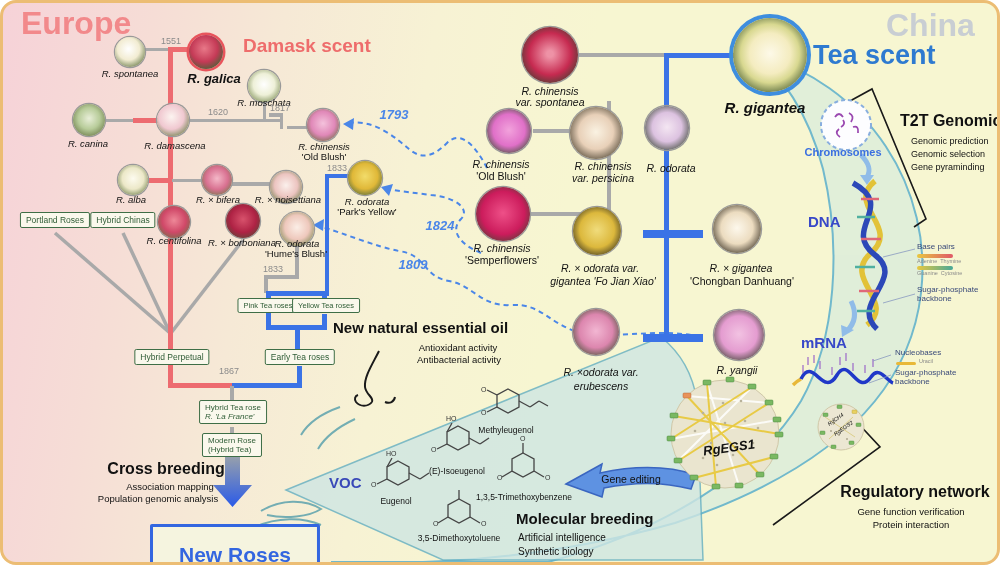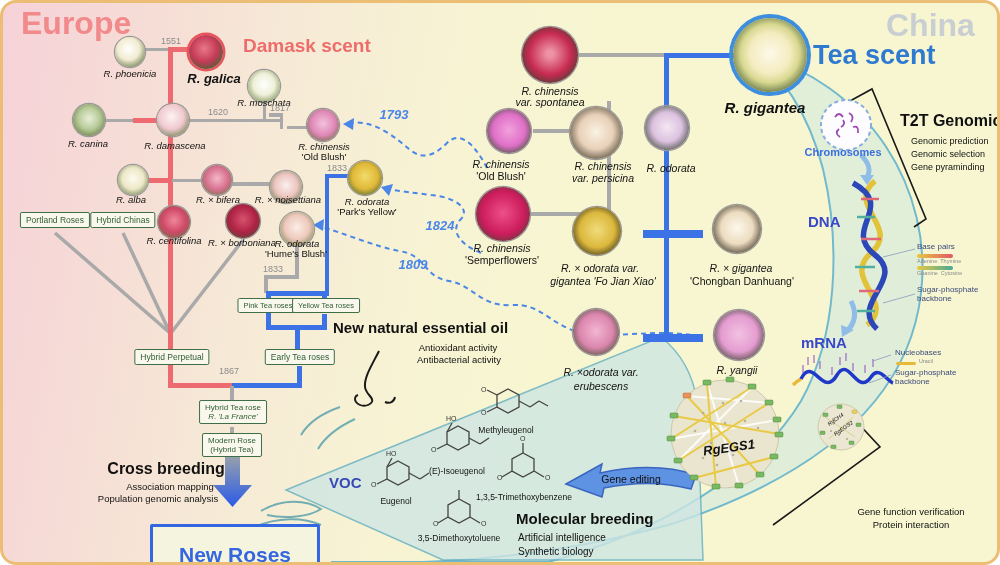--- a/index.html
+++ b/index.html
@@ -11,21 +11,21 @@
   .node{position:absolute;z-index:3;border-radius:50%;box-shadow:0 0 0 1.2px #999;}
   .t{position:absolute;z-index:4;white-space:nowrap;color:#111;line-height:1.05;}
   .ctr{transform:translateX(-50%);text-align:center;}
   .it{font-style:italic;} .bd{font-weight:bold;}
   .sp{font-size:9.5px;font-style:italic;}
   .sp2{font-size:10.5px;font-style:italic;}
   .rm{font-style:normal;}
   .date{font-size:9px;color:#8b8b8b;}
   .bdate{font-size:13px;color:#4a86e8;font-style:italic;font-weight:bold;}
   .gbox{position:absolute;z-index:4;transform:translateX(-50%);border:1.5px solid #3e6e46;background:#faf8ec;
-    color:#2e5c35;font-size:8.5px;text-align:center;padding:2px 5px;border-radius:2px;white-space:nowrap;}
+    color:#2e5c35;font-size:8.5px;text-align:left;padding:2px 5px;border-radius:2px;white-space:nowrap;}
   .legend{font-size:8px;color:#3a4a7a;}
   .tiny{font-size:5.5px;color:#8a8a8a;}
   .bar{position:absolute;z-index:4;height:4px;width:36px;border-radius:2px;}
 </style>
 </head>
 <body>
 
 <div id="canvas">
 
   <svg width="994" height="559" viewBox="0 0 994 559">
@@ -303,21 +303,21 @@
   <div class="node" style="left:710px;top:202px;width:48px;height:48px;background:radial-gradient(circle at 50% 48%,#fdf8ec 0%,#ecdcc0 46%,#2c2418 88%,#1e180f 100%)"></div>
   <div class="node" style="left:570px;top:306px;width:46px;height:46px;background:radial-gradient(circle at 50% 48%,#f2b6d2 0%,#dc86ae 50%,#485238 86%,#343c28 100%)"></div>
   <div class="node" style="left:711px;top:307px;width:50px;height:50px;background:radial-gradient(circle at 50% 48%,#f2c2e2 0%,#e49cd0 50%,#3a4030 86%,#2a3022 100%)"></div>
   <div class="node" style="left:730px;top:15px;width:74px;height:74px;box-shadow:0 0 0 4px #3e8ede;background:radial-gradient(circle at 50% 48%,#fdf9e8 0%,#f4ecc0 38%,#d8d890 55%,#28421e 88%,#1c3014 100%)"></div>
 
   <div class="t bd" style="left:18px;top:4px;font-size:32px;color:#f2898b">Europe</div>
   <div class="t bd" style="left:883px;top:6px;font-size:32px;color:#c9ced3">China</div>
   <div class="t bd" style="left:240px;top:33px;font-size:19px;color:#ee6d6c">Damask scent</div>
   <div class="t bd" style="left:810px;top:38px;font-size:27px;color:#2e7ad0">Tea scent</div>
 
-  <div class="t sp ctr" style="left:127px;top:66px">R. phoenicia</div>
+  <div class="t sp ctr" style="left:127px;top:66px">R. spontanea</div>
   <div class="t ctr it bd" style="left:211px;top:69px;font-size:13px">R. galica</div>
   <div class="t sp ctr" style="left:261px;top:95px">R. moschata</div>
   <div class="t sp ctr" style="left:85px;top:136px">R. canina</div>
   <div class="t sp ctr" style="left:172px;top:138px">R. damascena</div>
   <div class="t sp ctr" style="left:128px;top:192px">R. alba</div>
   <div class="t sp ctr" style="left:215px;top:192px">R. × bifera</div>
   <div class="t sp ctr" style="left:285px;top:192px">R. × noisettiana</div>
   <div class="t sp ctr" style="left:321px;top:139px">R. chinensis</div>
   <div class="t sp ctr rm" style="left:321px;top:149px">'Old Blush'</div>
   <div class="t sp ctr" style="left:364px;top:194px">R. odorata</div>
@@ -398,20 +398,21 @@
   </div>
   <div class="t legend" style="left:914px;top:283px">Sugar-phosphate</div>
   <div class="t legend" style="left:914px;top:292px">backbone</div>
 
   <div class="t legend" style="left:892px;top:346px">Nucleobases</div>
   <div class="bar" style="left:893px;top:359px;width:20px;height:3px;background:#e8b838"></div>
   <div class="t tiny" style="left:916px;top:356px">Uracil</div>
   <div class="t legend" style="left:892px;top:366px">Sugar-phosphate</div>
   <div class="t legend" style="left:892px;top:375px">backbone</div>
 
+  <div class="t bd ctr" style="left:912px;top:481px;font-size:16px">Regulatory network</div>
   <div class="t ctr" style="left:908px;top:504px;font-size:9.5px">Gene function verification</div>
   <div class="t ctr" style="left:908px;top:517px;font-size:9.5px">Protein interaction</div>
 
 
   <div class="t bd" style="left:326px;top:472px;font-size:15px;color:#3848b8">VOC</div>
   <div class="t ctr" style="left:628px;top:471px;font-size:10.5px">Gene editing</div>
 
   <div class="t bd" style="left:513px;top:508px;font-size:15px">Molecular breeding</div>
   <div class="t" style="left:515px;top:530px;font-size:10px">Artificial intelligence</div>
   <div class="t" style="left:515px;top:544px;font-size:10px">Synthetic biology</div>

